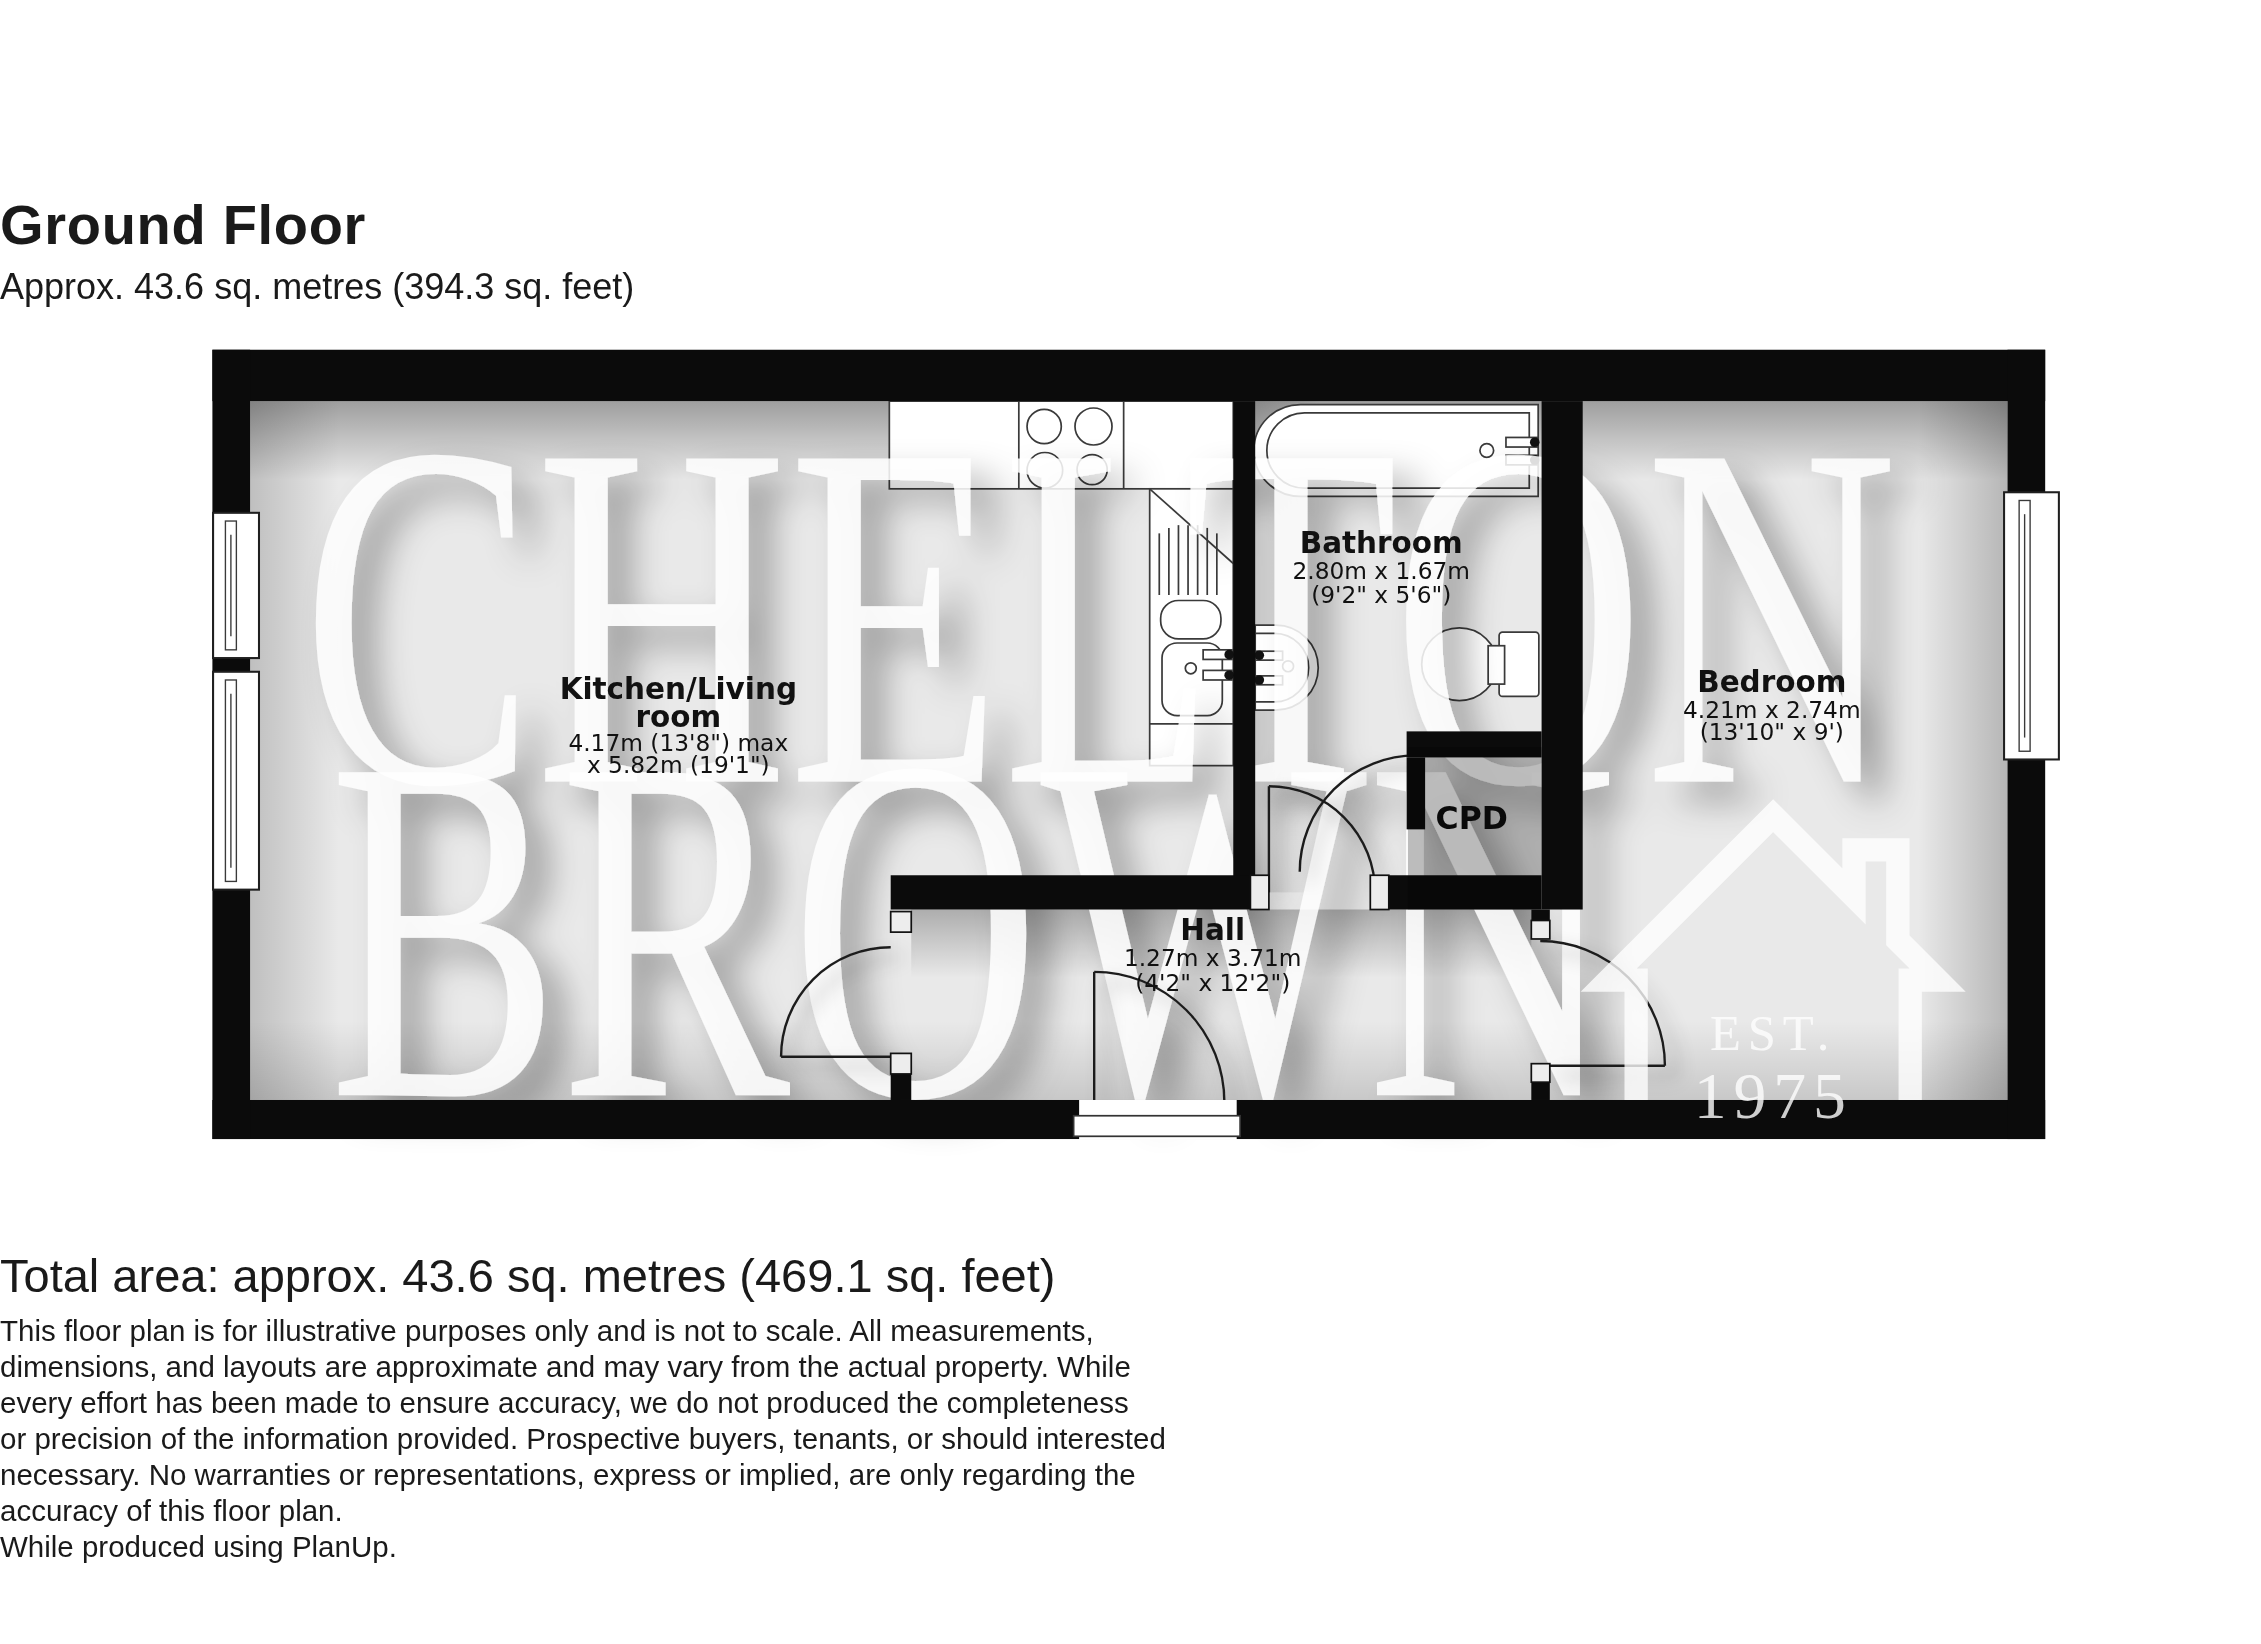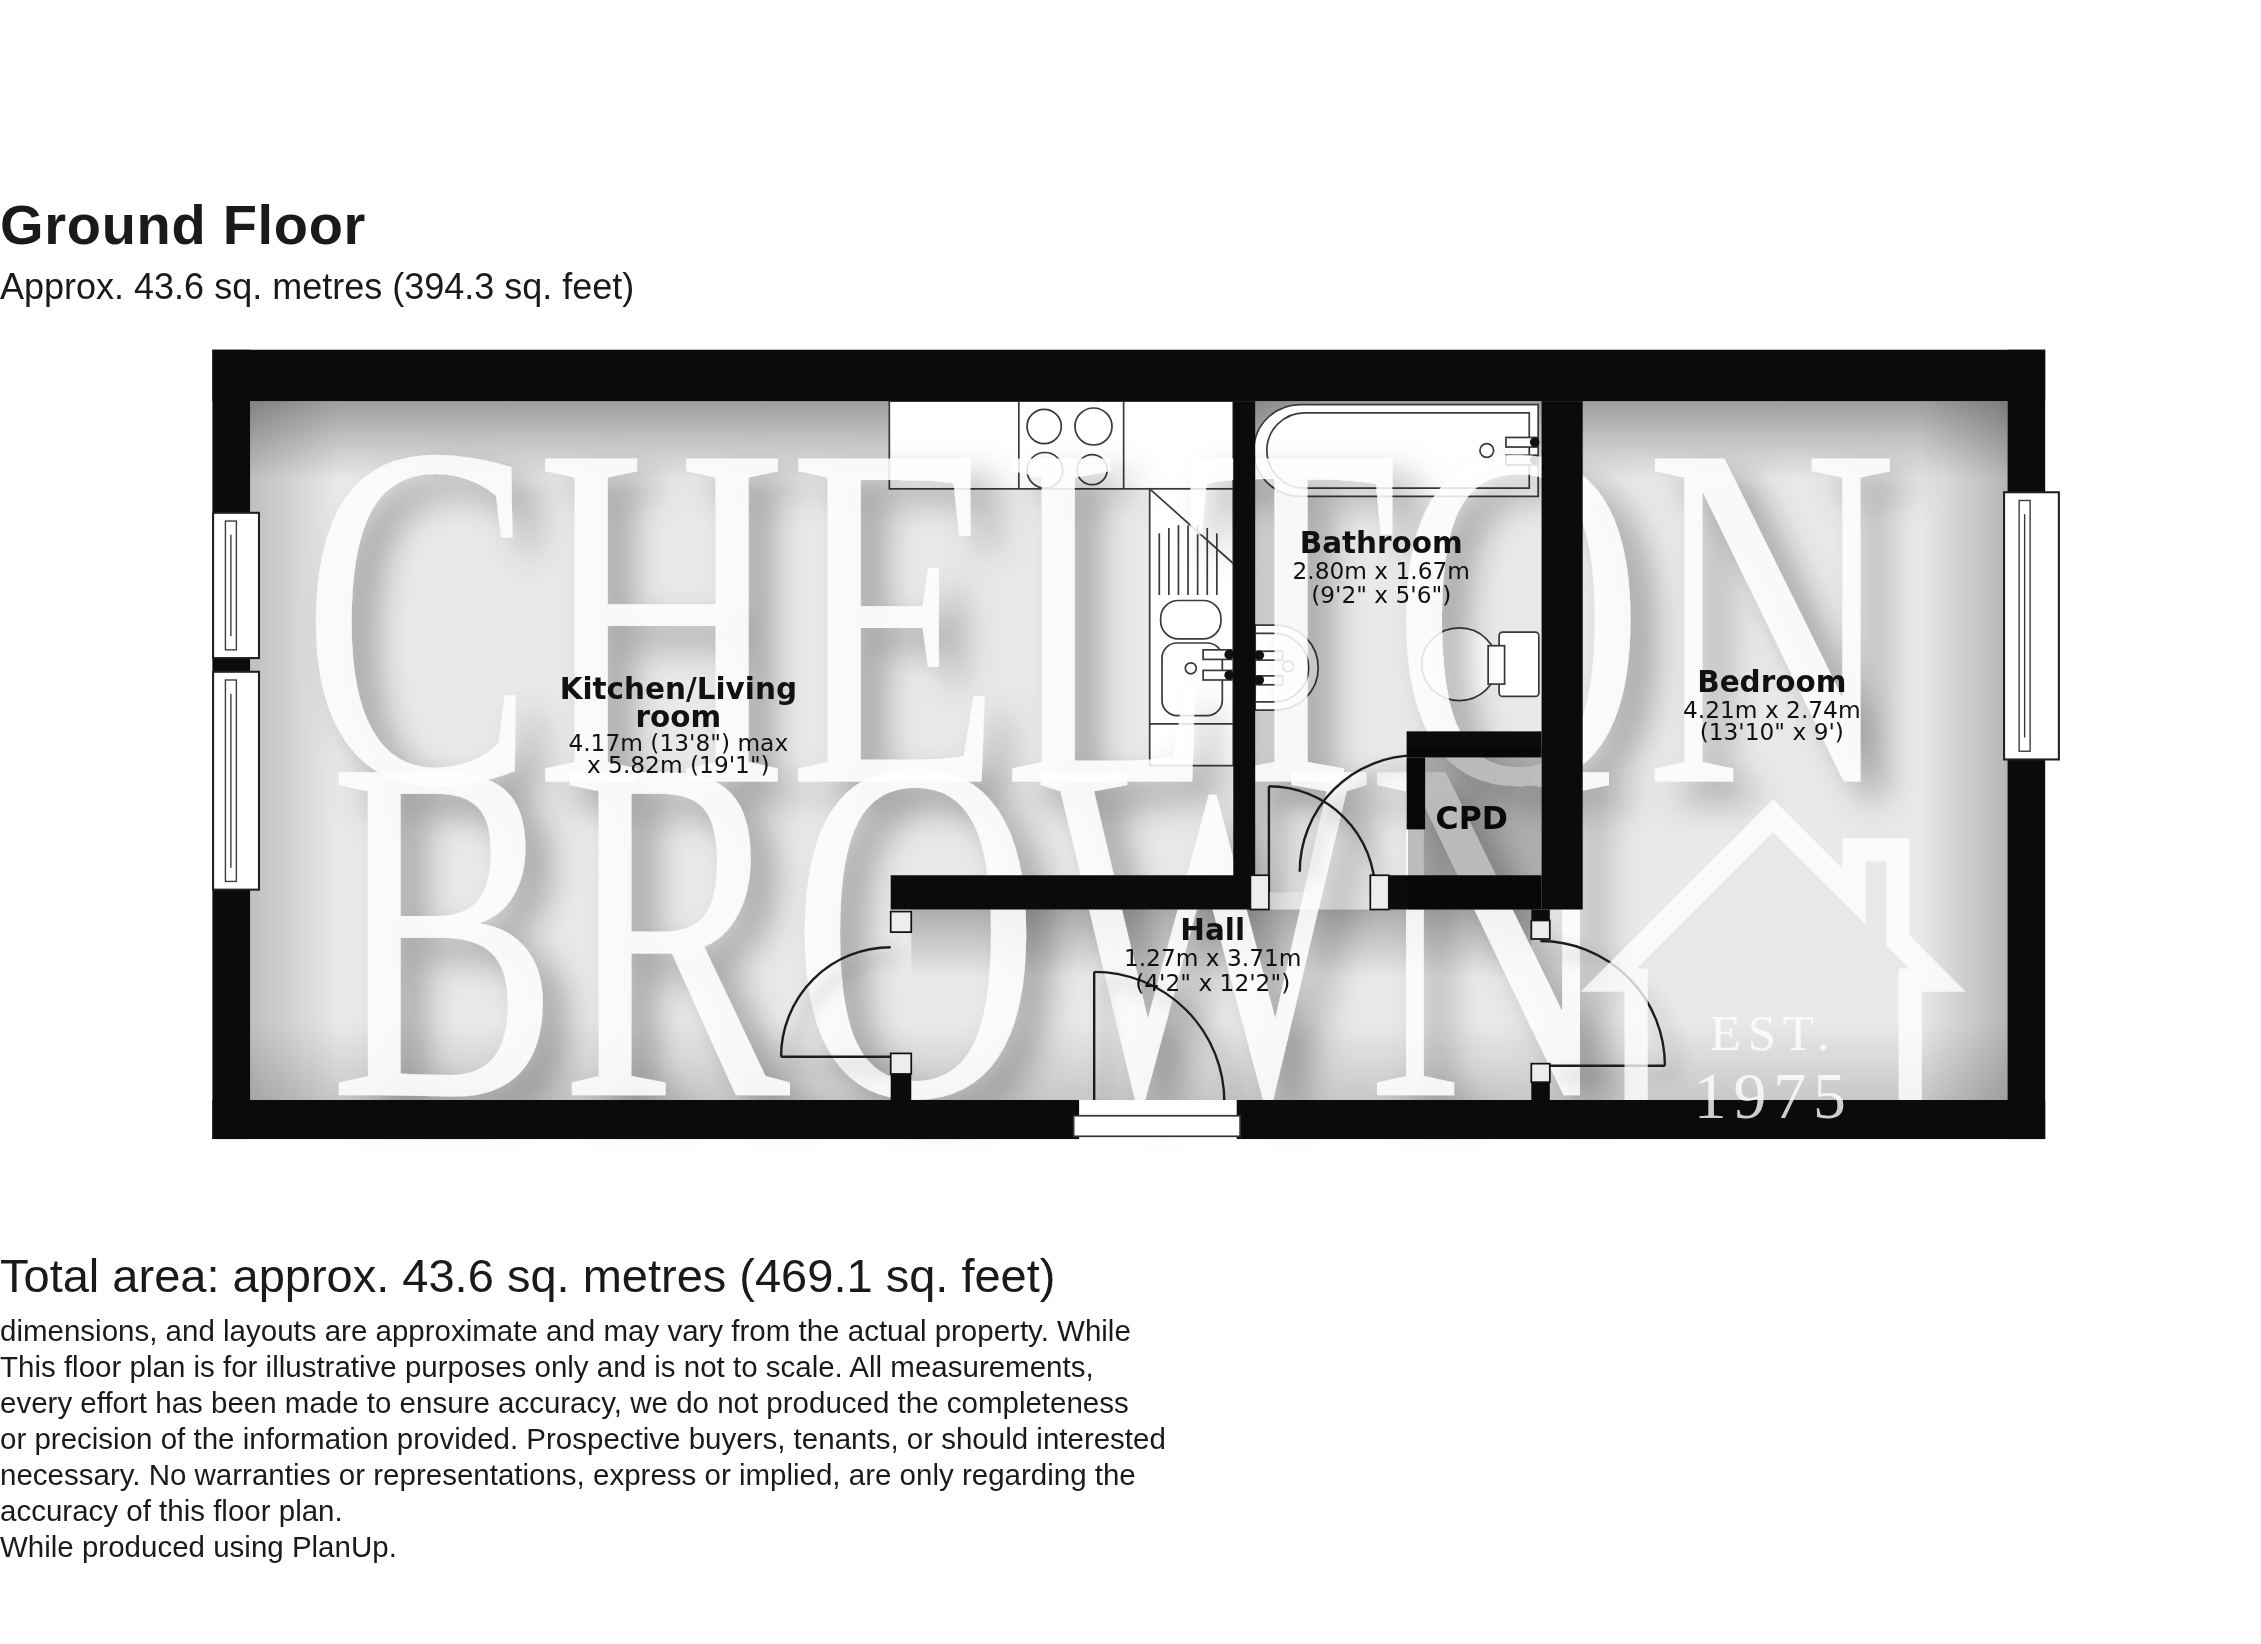--- a/index.html
+++ b/index.html
@@ -227,21 +227,21 @@
     <text class="room-dims" x="1770" y="1410">1.27m x 3.71m</text>
     <text class="room-dims" x="1770" y="1446">(4'2" x 12'2")</text>
 
     <text class="cpd-name" x="2148" y="1210">CPD</text>
   </g>
 </svg>
 
 <div class="textcol total-area">Total area: approx. 43.6 sq. metres (469.1 sq. feet)</div>
 
 <div class="textcol disclaimer">
+  <div>This floor plan is for illustrative purposes only and is not to scale. All measurements,</div>
   <div>dimensions, and layouts are approximate and may vary from the actual property. While</div>
-  <div>This floor plan is for illustrative purposes only and is not to scale. All measurements,</div>
   <div>every effort has been made to ensure accuracy, we do not produced the completeness</div>
   <div>or precision of the information provided. Prospective buyers, tenants, or should interested</div>
   <div>necessary. No warranties or representations, express or implied, are only regarding the</div>
   <div>accuracy of this floor plan.</div>
   <div>While produced using PlanUp.</div>
 </div>
 
 
 </body></html>

